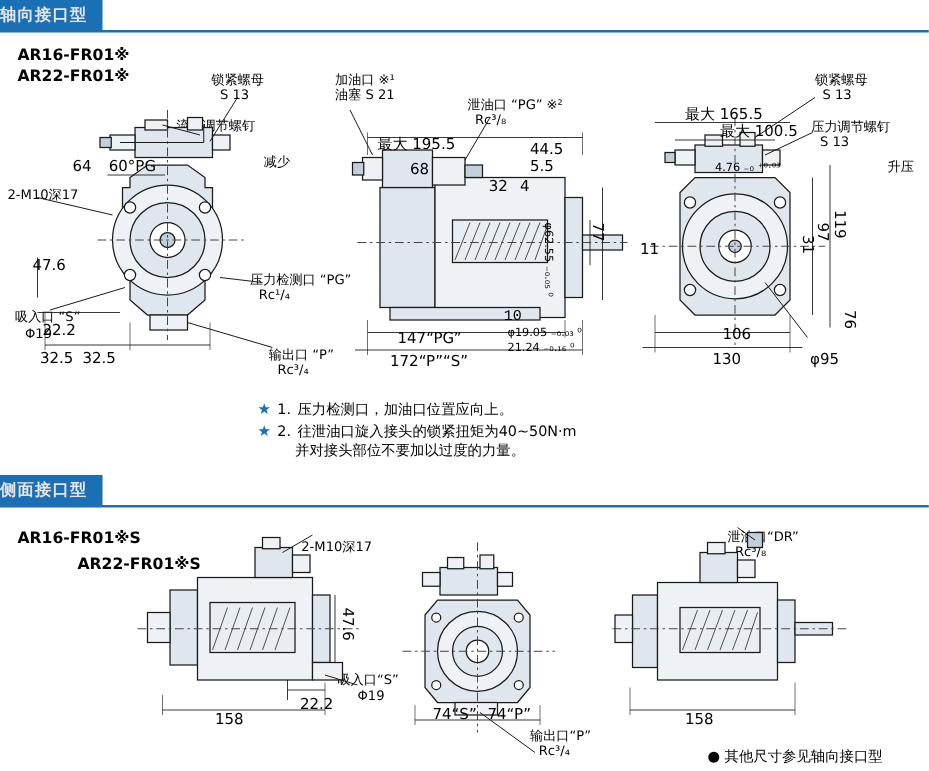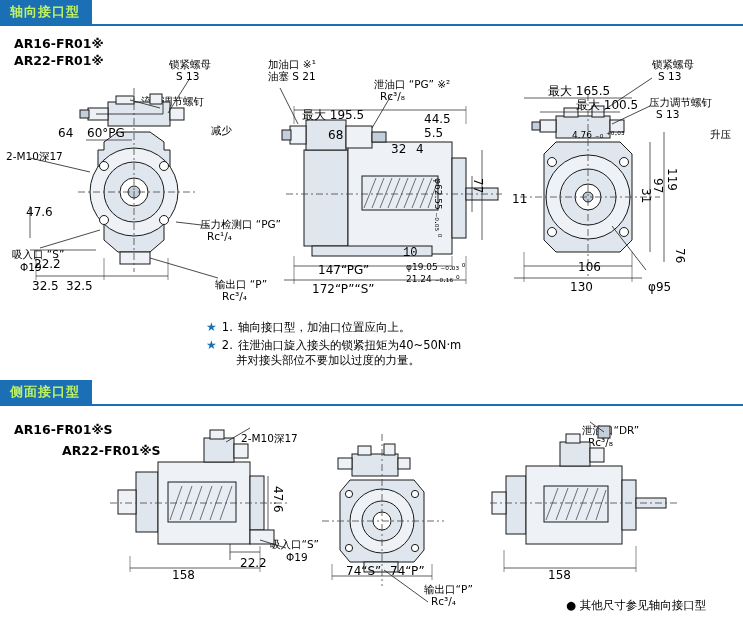--- a/index.html
+++ b/index.html
@@ -4,23 +4,23 @@
 <style>
   html,body{margin:0;padding:0;}
   body{
     width:743px;height:617px;position:relative;background:#ffffff;
     font-family:"DejaVu Sans","Liberation Sans",sans-serif;
     color:#000;overflow:hidden;
   }
   .abs{position:absolute;}
   
   .sec-tab{
-    position:absolute;background:#1b6fb5;color:#bef264;
+    position:absolute;background:#1b6fb5;color:#e5e5e5;
     font-size:13px;font-weight:bold;letter-spacing:1px;
-    padding:3px 12px 4px 10px;
+    padding:3px 12px 4px 0;
   }
   .sec-rule{position:absolute;height:2px;background:#1b6fb5;}
   
   .model{font-size:12.5px;font-weight:bold;letter-spacing:0px;}
   
   .anno{font-size:10.5px;line-height:12px;white-space:nowrap;}
   .dim{font-size:12px;line-height:11px;white-space:nowrap;}
   .dim.v{writing-mode:vertical-rl;text-orientation:mixed;}
   .note{font-size:11.5px;line-height:17px;white-space:nowrap;}
   .star{color:#1b6fb5;font-size:12px;}
@@ -225,21 +225,21 @@
 <div class="dim abs v" style="left:652px;top:178px;">97</div>
 <div class="dim abs v" style="left:666px;top:168px;">119</div>
 <div class="dim abs v" style="left:674px;top:248px;">76</div>
 <div class="dim abs" style="left:578px;top:262px;">106</div>
 <div class="dim abs" style="left:570px;top:282px;">130</div>
 <div class="dim abs" style="left:648px;top:282px;">φ95</div>
 
 <div class="abs" style="left:206px;top:316px;">
   <span class="star">★</span>
   <span class="note">1.</span>
-  <span class="note">轴向接口型，加油口位置应向上。</span>
+  <span class="note">压力检测口，加油口位置应向上。</span>
 </div>
 <div class="abs" style="left:206px;top:334px;">
   <span class="star">★</span>
   <span class="note">2.</span>
   <span class="note">往泄油口旋入接头的锁紧扭矩为40~50N·m</span>
 </div>
 <div class="abs note" style="left:236px;top:352px;">并对接头部位不要加以过度的力量。</div>
 
 <div class="sec-tab" style="left:0;top:380px;">侧面接口型</div>
 <div class="sec-rule" style="left:0;top:404px;width:743px;"></div>

